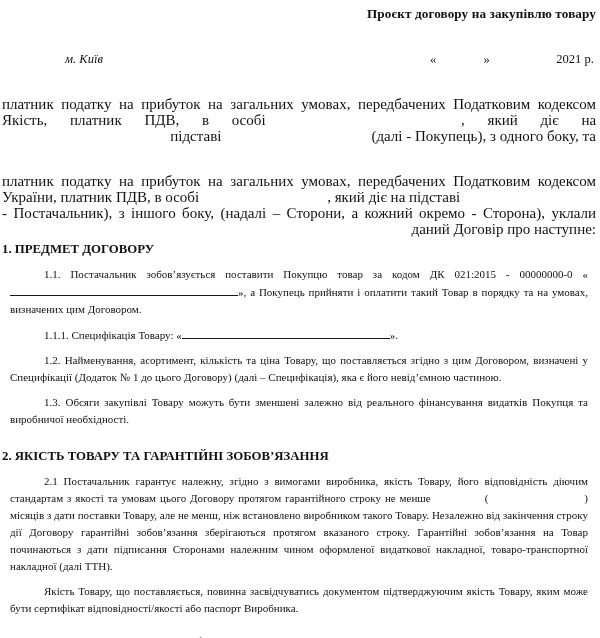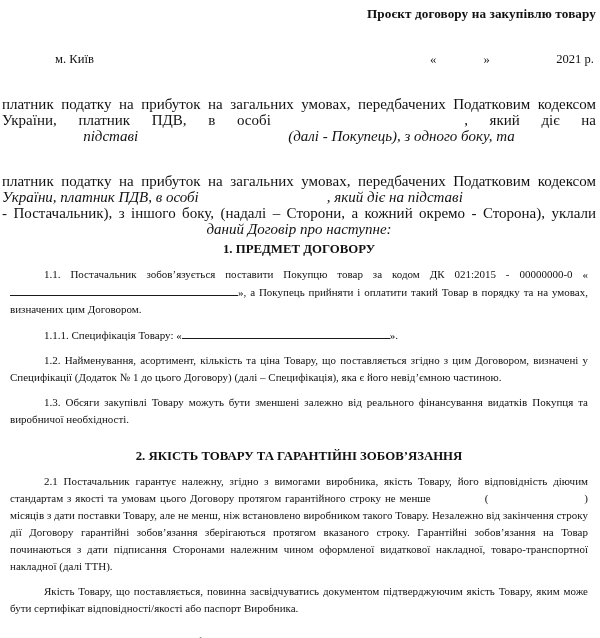--- a/index.html
+++ b/index.html
@@ -36,22 +36,23 @@
 
   
   .place-date {
     position: relative;
     height: 20px;
     margin-top: 30px;
     font-size: 12.6px;
   }
   .place-date .city {
     position: absolute;
-    left: 53px;
+    left: 63px;
     top: 0;
+    font-style: italic;
   }
   .place-date .quotes {
     position: absolute;
     left: 428px;
     top: 0;
     letter-spacing: 22px;
   }
   .place-date .year {
     position: absolute;
     right: 2px;
@@ -93,28 +94,27 @@
   }
   
   .jline {
     display: block;
     text-align: justify;
     text-align-last: justify;
     white-space: pre;
   }
   .lastline {
     display: block;
-    text-align: center;
+    text-align: right;
     white-space: pre;
-    font-style: italic;
   }
 
   
   .sec-heading {
-    text-align: center;
+    text-align: left;
     font-weight: bold;
     font-size: 12.8px;
     line-height: 17px;
     margin: 4px 0 0 0;
   }
 
   
   .blank-ul {
     display: inline-block;
     border-bottom: 1px solid #1a1a1a;
@@ -156,21 +156,21 @@
   </div>
 
   <span class="artifact a1">,</span>
   <span class="artifact a2">,</span>
 
   <div class="spacer-16"></div>
   <div class="spacer-8"></div>
 
   <div class="party-block">
     <span class="jline">платник податку на прибуток на загальних умовах, передбачених Податковим кодексом</span>
-    <span class="jline"><span>України,</span> <span>платник</span> <span>ПДВ,</span> <span>в</span> <span>особі</span> <span class="gap-xl"></span> <span>,</span> <span>який</span> <span>діє</span> <span>на</span></span>
+    <span class="jline"><span>Якість,</span> <span>платник</span> <span>ПДВ,</span> <span>в</span> <span>особі</span> <span class="gap-xl"></span> <span>,</span> <span>який</span> <span>діє</span> <span>на</span></span>
     <span class="lastline"><span>підставі</span><span class="gap-xl"></span><span>(далі - Покупець), з одного боку, та</span></span>
   </div>
 
   <div class="spacer-16"></div>
   <div class="spacer-12"></div>
 
   <div class="party-block">
     <span class="jline">платник податку на прибуток на загальних умовах, передбачених Податковим кодексом</span>
     <span class="lastline"><span>України, платник ПДВ, в особі</span><span class="gap-lg"></span><span>, який діє на підставі</span><span class="gap-xl"></span><span>(бути</span></span>
     <span class="jline">- Постачальник), з іншого боку, (надалі – Сторони, а кожний окремо - Сторона), уклали</span>

